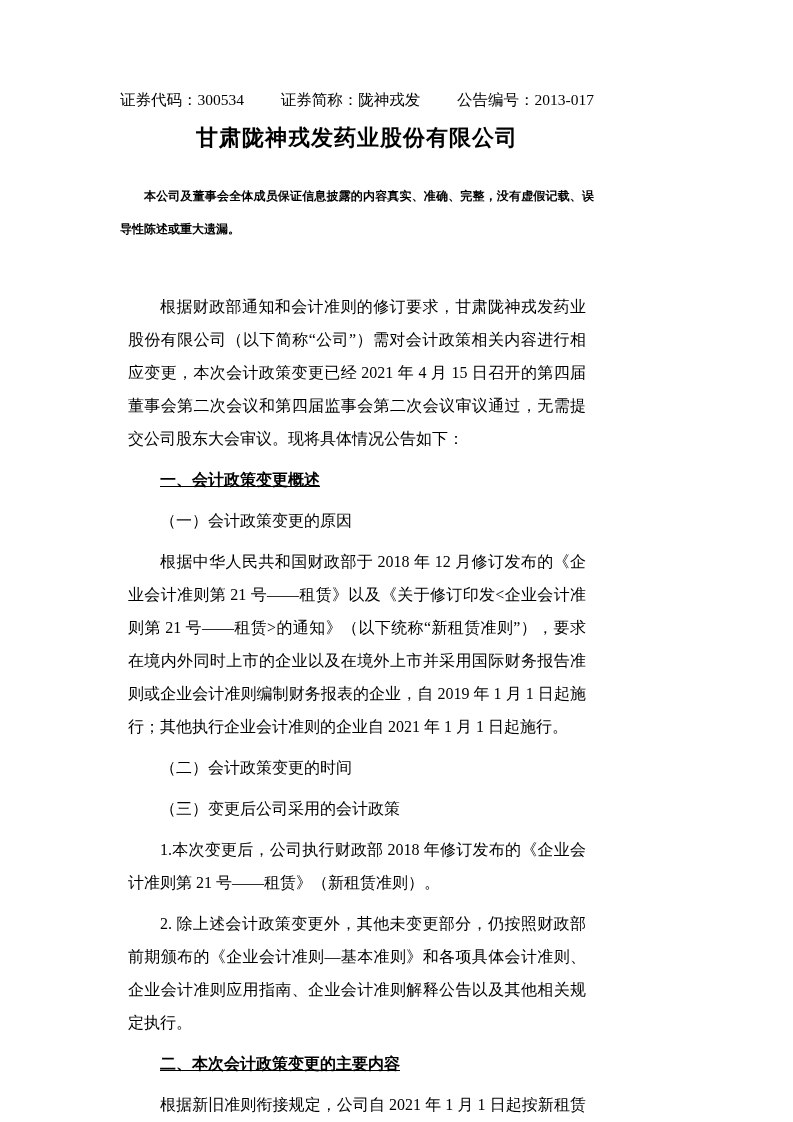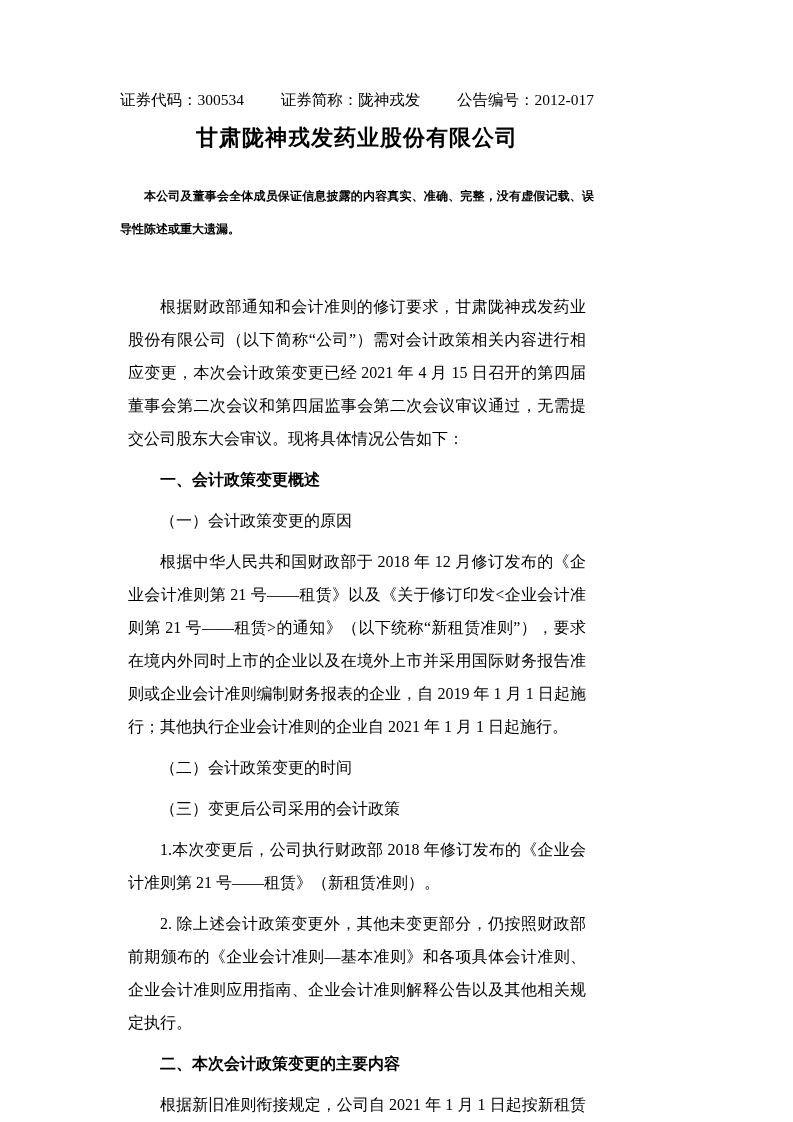--- a/index.html
+++ b/index.html
@@ -44,32 +44,32 @@
     margin: 26px 0 12px 0;
   }
   p.body {
     font-size: 16px;
     line-height: 33px;
     text-indent: 2em;
     text-align: justify;
     margin: 8px;
   }
   p.body.gap-before { margin-top: 44px; }
-  p.body.bold { font-weight: bold; }
+  p.body.bold { font-weight: bold; text-decoration: underline; }
   p.body.sec2 { margin-top: 6px; }
 </style>
 </head>
 <body>
 
 <div class="page">
 
   <div class="doc-header">
     <span>证券代码：300534</span>
     <span>证券简称：陇神戎发</span>
-    <span>公告编号：2012-017</span>
+    <span>公告编号：2013-017</span>
   </div>
 
   <h1 class="doc-title first">甘肃陇神戎发药业股份有限公司</h1>
 
   <p class="statement">本公司及董事会全体成员保证信息披露的内容真实、准确、完整，没有虚假记载、误导性陈述或重大遗漏。</p>
 
   <p class="body gap-before">根据财政部通知和会计准则的修订要求，甘肃陇神戎发药业股份有限公司（以下简称“公司”）需对会计政策相关内容进行相应变更，本次会计政策变更已经 2021 年 4 月 15 日召开的第四届董事会第二次会议和第四届监事会第二次会议审议通过，无需提交公司股东大会审议。现将具体情况公告如下：</p>
   <p class="body bold">一、会计政策变更概述</p>
   <p class="body">（一）会计政策变更的原因</p>
   <p class="body">根据中华人民共和国财政部于 2018 年 12 月修订发布的《企业会计准则第 21 号——租赁》以及《关于修订印发&lt;企业会计准则第 21 号——租赁&gt;的通知》（以下统称“新租赁准则”），要求在境内外同时上市的企业以及在境外上市并采用国际财务报告准则或企业会计准则编制财务报表的企业，自 2019 年 1 月 1 日起施行；其他执行企业会计准则的企业自 2021 年 1 月 1 日起施行。</p>

